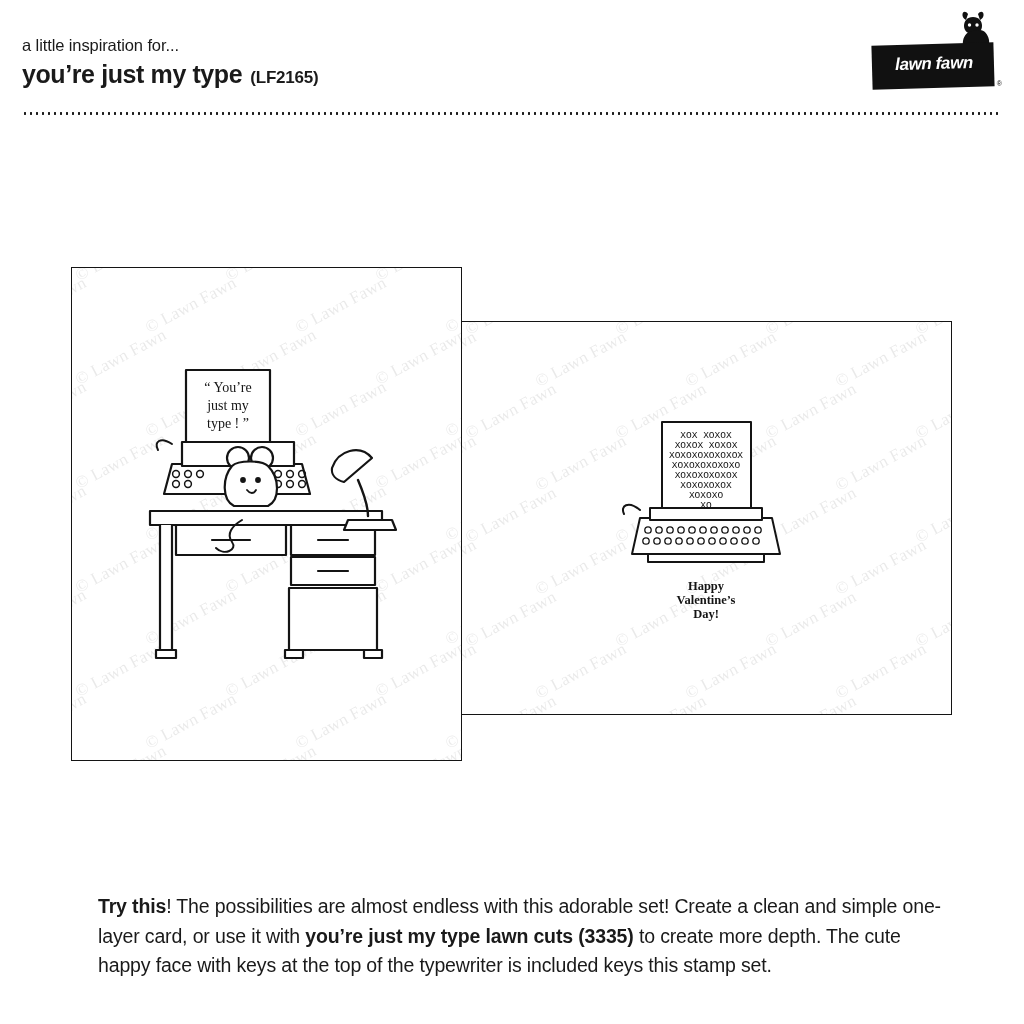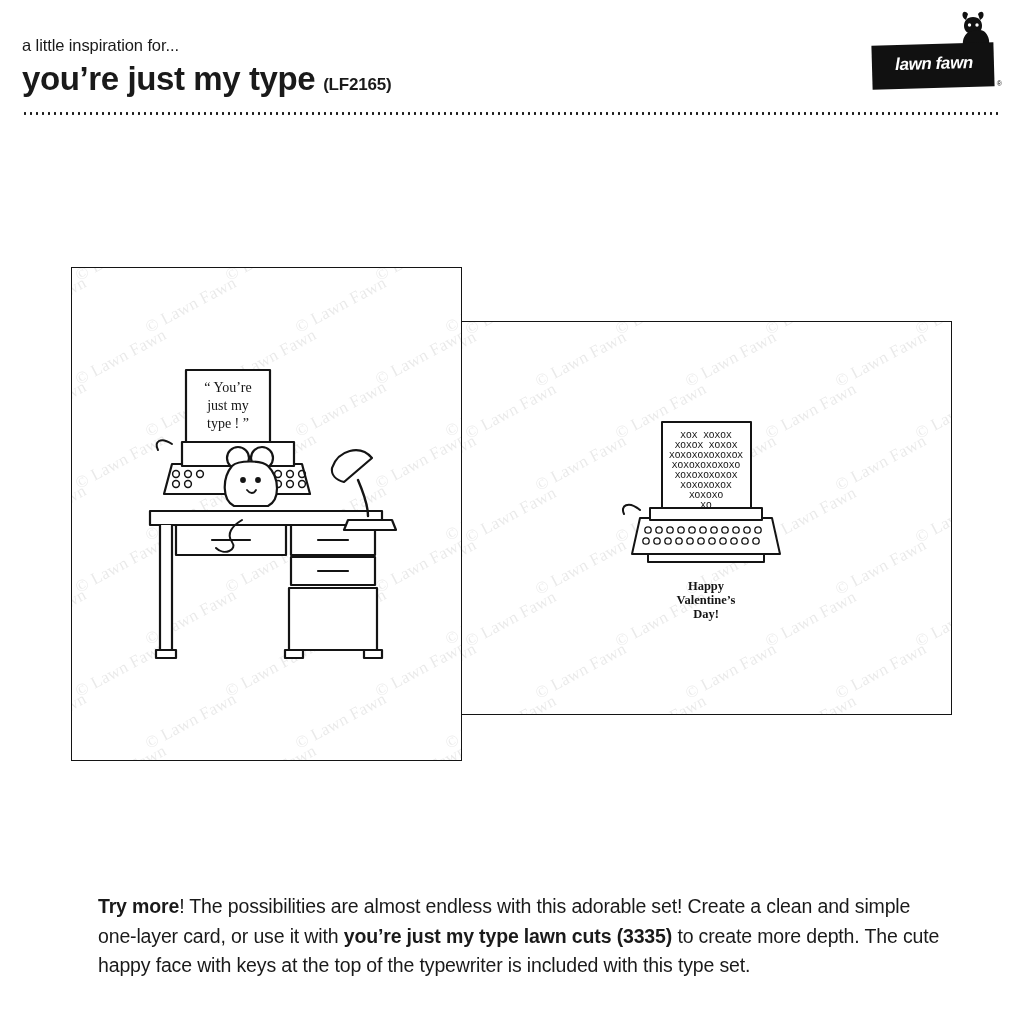--- a/index.html
+++ b/index.html
@@ -34,21 +34,21 @@
     letter-spacing: -0.1px;
     color: #1a1a1a;
   }
   .header-title-row {
     margin-top: 5px;
     display: flex;
     align-items: baseline;
     gap: 8px;
   }
   .header-title {
-    font-size: 33px;
+    font-size: 25px;
     font-weight: bold;
     letter-spacing: -0.4px;
   }
   .header-code {
     font-size: 17px;
     font-weight: bold;
     letter-spacing: -0.2px;
   }
   .dotted-rule {
     position: absolute;
@@ -383,16 +383,16 @@
       </g>
       <g font-family="Liberation Serif, serif" font-size="12.5" font-weight="bold" fill="#141414" text-anchor="middle">
         <text x="244" y="268">Happy</text>
         <text x="244" y="282">Valentine’s</text>
         <text x="244" y="296">Day!</text>
       </g>
     </svg>
   </div>
 
   <div class="footer">
-    <b>Try more</b><span>! The possibilities are almost endless with this adorable set! Create a clean and simple one-layer card, or use it with </span><b>you’re just my type lawn cuts (3335)</b><span> to create more depth. The cute happy face with keys at the top of the typewriter is included with this type set.</span>
+    <b>Try this</b><span>! The possibilities are almost endless with this adorable set! Create a clean and simple one-layer card, or use it with </span><b>you’re just my type lawn cuts (3335)</b><span> to create more depth. The cute happy face with keys at the top of the typewriter is included keys this stamp set.</span>
   </div>
 
 </div>
 
 </body></html>

